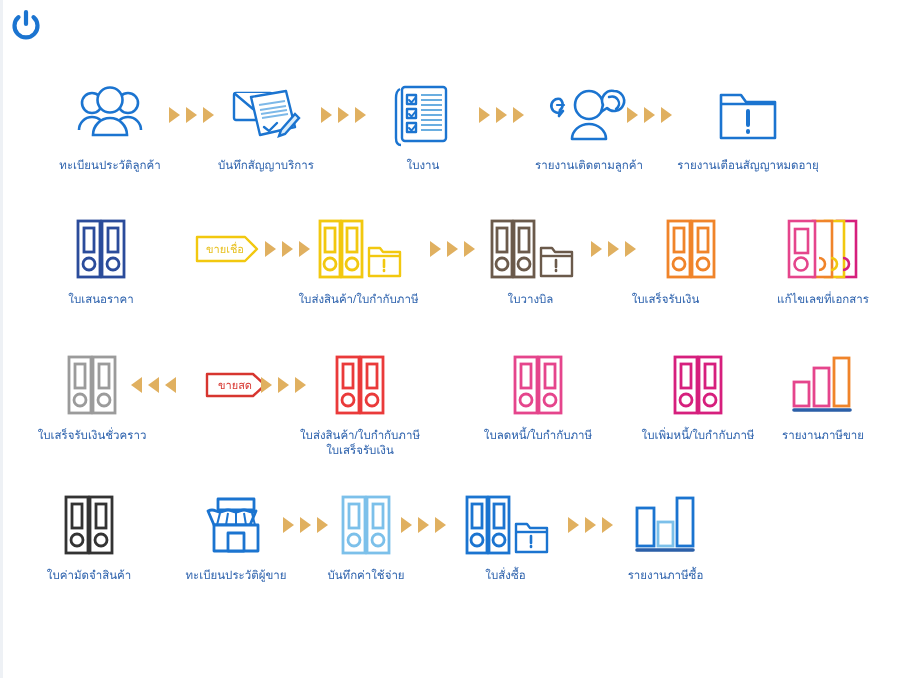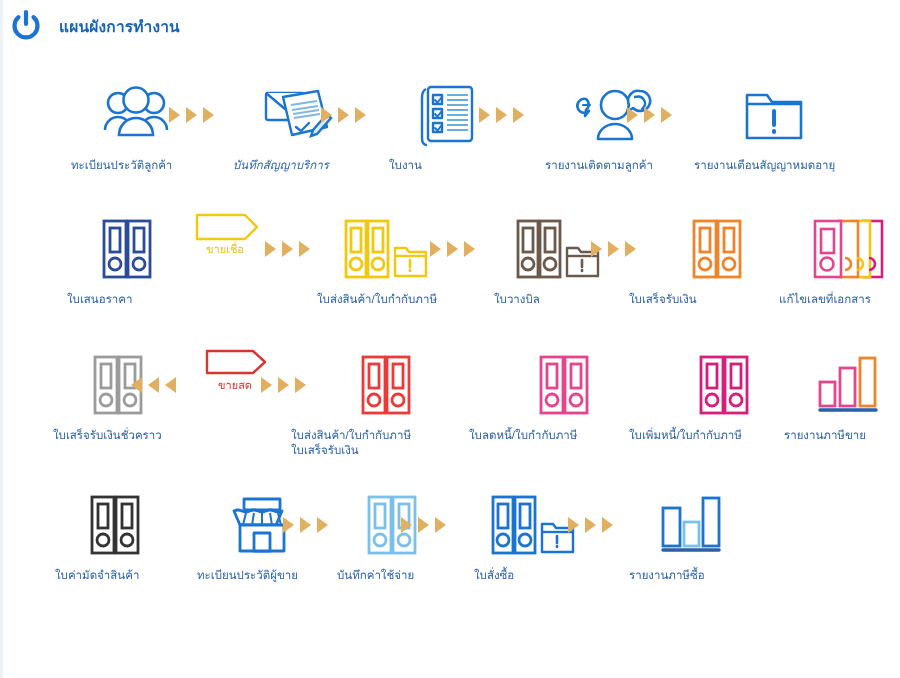--- a/index.html
+++ b/index.html
@@ -31,22 +31,21 @@
     font-size: 15.5px;
     font-weight: 700;
     color: #1763b5;
     letter-spacing: .2px;
     white-space: nowrap;
   }
   
   .row { position: absolute; left: 0; width: 900px; }
   .node {
     position: absolute;
-    text-align: left;
-    margin-left: 26px;
+    text-align: center;
   }
   .node .icon-box {
     height: 74px;
     display: flex; align-items: center; justify-content: center;
   }
   .node .caption {
     margin-top: 6px;
     font-size: 11.5px;
     line-height: 15px;
     color: #2d62ad;
@@ -65,21 +64,21 @@
     width: 0; height: 0;
     border-top: 8px solid transparent;
     border-bottom: 8px solid transparent;
   }
   .tri.right { border-left: 11px solid #e0b060; }
   .tri.left  { border-right: 11px solid #e0b060; }
 
   .tag {
     position: absolute;
     height: 74px;
-    display: flex; 
+    display: flex; align-items: center;
   }
   .tag svg { display: block; }
   .tag .tag-text {
     position: absolute;
     left: 8px; top: 50%;
     transform: translateY(-50%);
     font-size: 11px;
     line-height: 1;
     width: 44px;
     text-align: center;
@@ -93,21 +92,20 @@
 
 <div id="page">
 
   <div class="header">
     <span class="power-icon">
       <svg viewBox="0 0 34 34" width="34" height="34">
         <path d="M9.5 8.2 A11.5 11.5 0 1 0 24.5 8.2" fill="none" stroke="#1b74d0" stroke-width="4.2" stroke-linecap="round"></path>
         <line x1="17" y1="3" x2="17" y2="15" stroke="#1b74d0" stroke-width="4.2" stroke-linecap="round"></line>
       </svg>
     </span>
-    <span class="header-title">แผนผังการทำงาน</span>
   </div>
 
   <div class="row" style="top:78px;">
 
     <div class="node" style="left:42px; width:130px;">
       <div class="icon-box">
         <svg width="66" height="58" viewBox="0 0 66 58">
           <g fill="none" stroke="#1b74d0" stroke-width="2.6">
             <circle cx="15" cy="17" r="10"></circle>
             <path d="M2 44 a13 13 0 0 1 26 0"></path>
@@ -120,21 +118,21 @@
       </div>
       <div class="caption">ทะเบียนประวัติลูกค้า</div>
     </div>
 
     <div class="arrows" style="left:166px;">
       <span class="tri right"></span>
       <span class="tri right"></span>
       <span class="tri right"></span>
     </div>
 
-    <div class="node" style="left:204px; width:130px;font-style:italic;">
+    <div class="node" style="left:198px; width:130px;">
       <div class="icon-box">
         <svg width="70" height="64" viewBox="0 0 70 64">
           <g fill="#fff" stroke="#1b74d0" stroke-width="2.4" stroke-linejoin="round">
             <rect x="3" y="10" width="38" height="27" rx="2"></rect>
             <path d="M3 10 L22 26 L41 10"></path>
             <path d="M20 14 L55 8 L64 44 L29 52 Z"></path>
           </g>
           <g stroke="#7db8e8" stroke-width="2">
             <line x1="28" y1="22" x2="54" y2="18"></line>
             <line x1="29" y1="27" x2="55" y2="23"></line>

